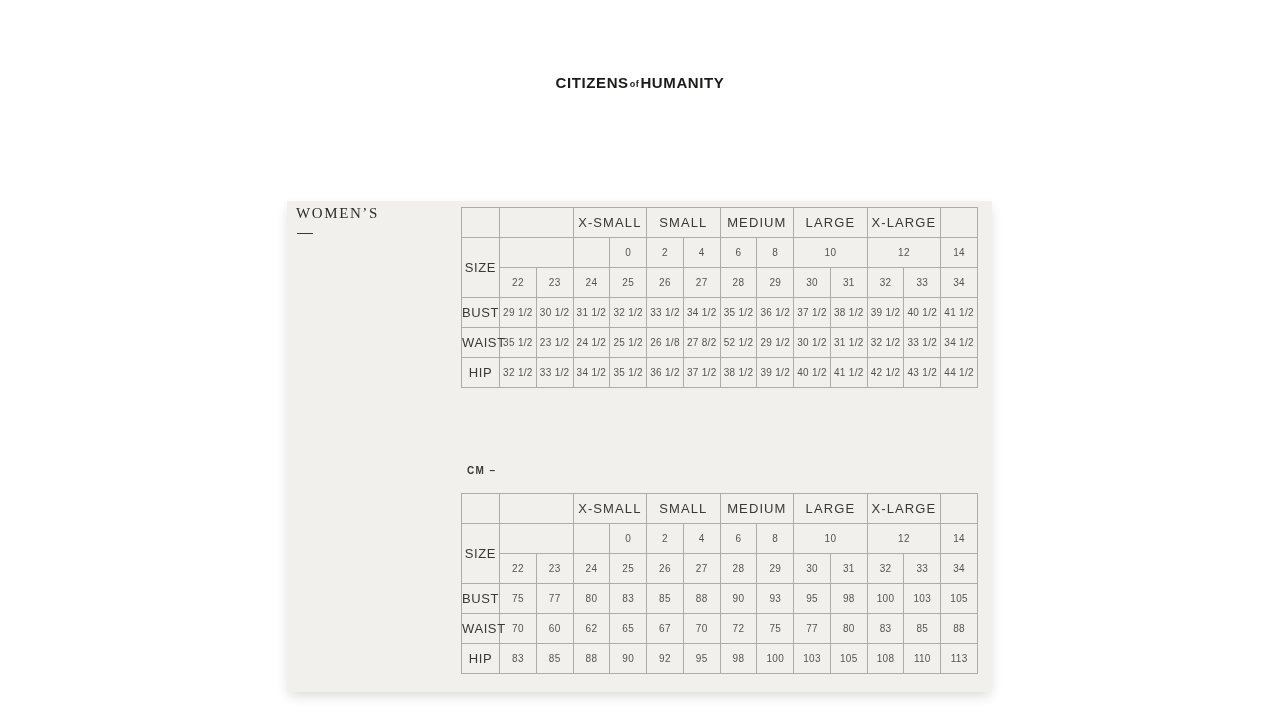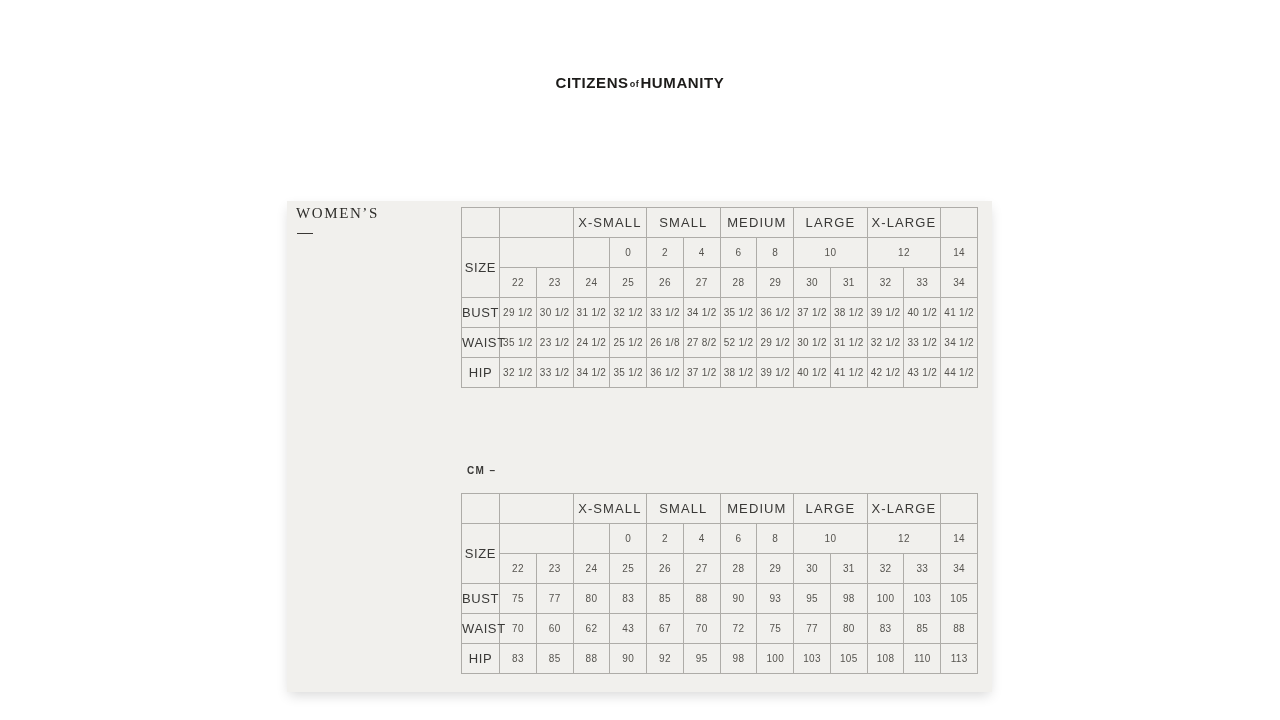--- a/index.html
+++ b/index.html
@@ -270,21 +270,21 @@
               <td class="num-cell">98</td>
               <td class="num-cell">100</td>
               <td class="num-cell">103</td>
               <td class="num-cell">105</td>
             </tr>
             <tr>
               <th class="label-cell">WAIST</th>
               <td class="num-cell">70</td>
               <td class="num-cell">60</td>
               <td class="num-cell">62</td>
-              <td class="num-cell">43</td>
+              <td class="num-cell">65</td>
               <td class="num-cell">67</td>
               <td class="num-cell">70</td>
               <td class="num-cell">72</td>
               <td class="num-cell">75</td>
               <td class="num-cell">77</td>
               <td class="num-cell">80</td>
               <td class="num-cell">83</td>
               <td class="num-cell">85</td>
               <td class="num-cell">88</td>
             </tr>

